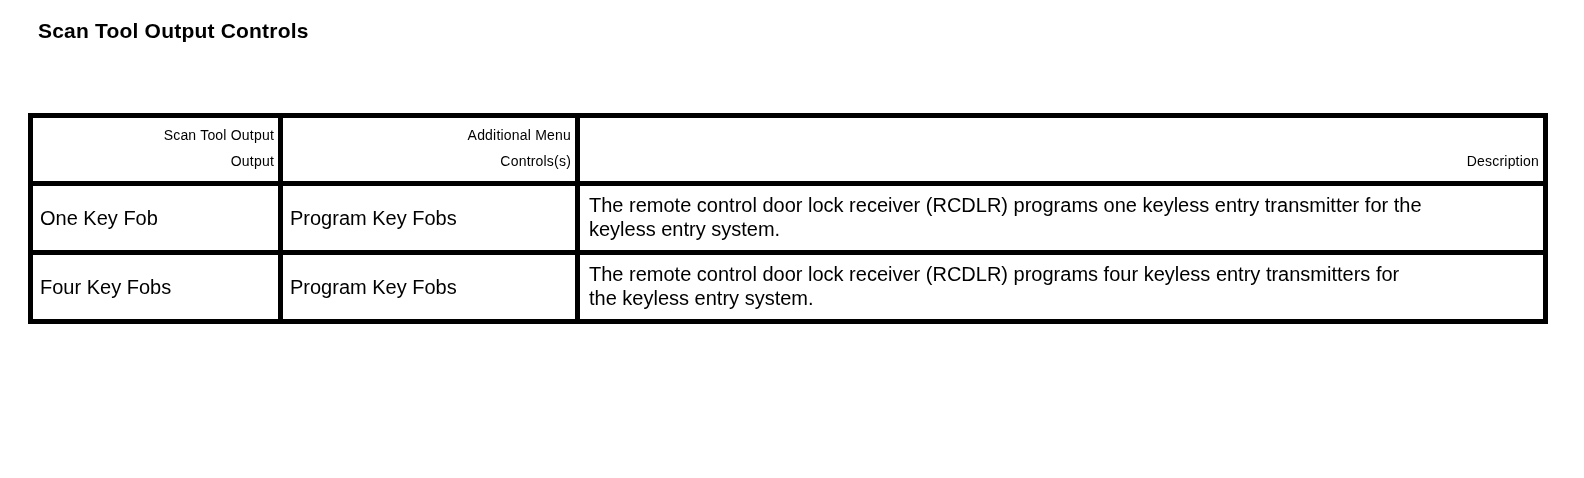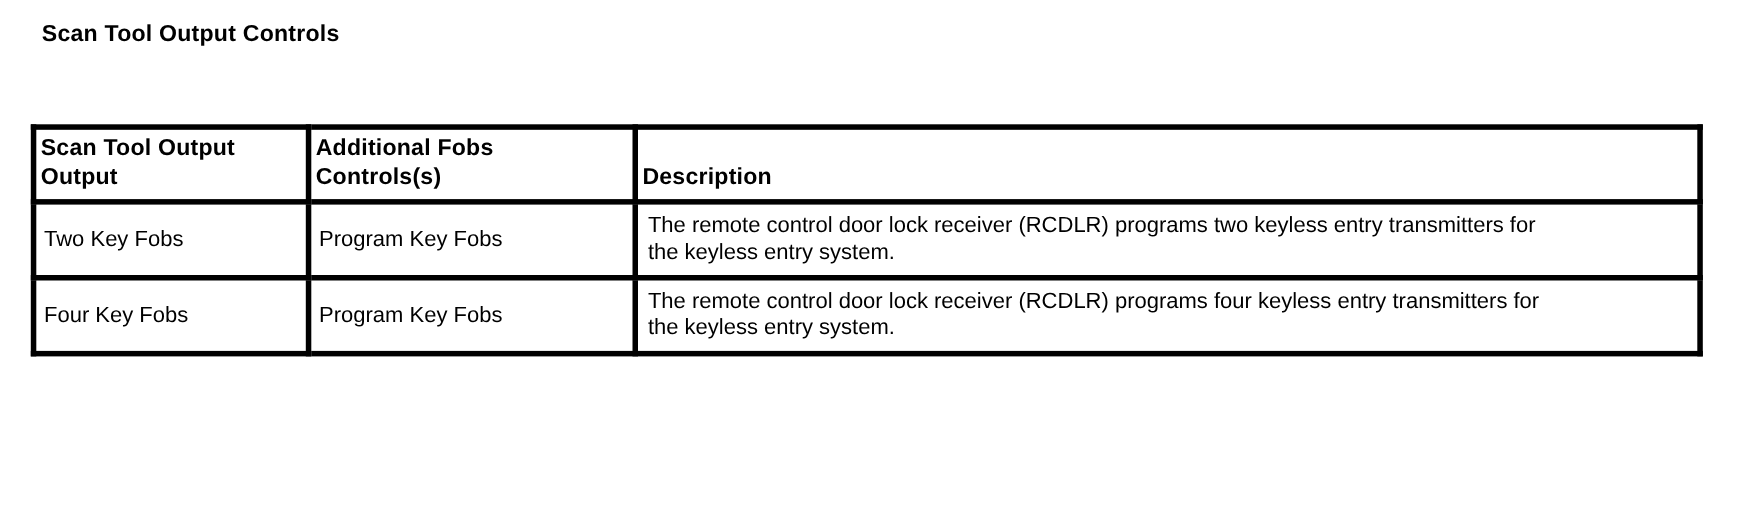--- a/index.html
+++ b/index.html
@@ -33,23 +33,23 @@
     table-layout: fixed;
   }
   .sto-table col.c1 { width: 250px; }
   .sto-table col.c2 { width: 297px; }
   .sto-table col.c3 { width: 968px; }
   .sto-table th, .sto-table td {
     border: 5px solid #000000;
     background: #ffffff;
   }
   .sto-table th {
-    font-size: 21px;
-    font-weight: bold;
-    text-align: left;
+    font-size: 14px;
+    font-weight: normal;
+    text-align: right;
     vertical-align: bottom;
     height: 67px;
     padding: 4px 4px 7px 4px;
     line-height: 26px;
     letter-spacing: 0.2px;
   }
   .sto-table td {
     height: 69px;
     font-size: 20px;
     vertical-align: middle;
@@ -79,33 +79,33 @@
         <col class="c2">
         <col class="c3">
     </colgroup>
     <thead>
       <tr>
         <th>
           <span class="hdr-line">Scan Tool Output</span>
           <span class="hdr-line">Output</span>
         </th>
         <th>
-          <span class="hdr-line">Additional Fobs</span>
+          <span class="hdr-line">Additional Menu</span>
           <span class="hdr-line">Controls(s)</span>
         </th>
         <th>
           <span class="hdr-line">Description</span>
         </th>
       </tr>
     </thead>
     <tbody>
       <tr>
-        <td class="cell-control">Two Key Fobs</td>
+        <td class="cell-control">One Key Fob</td>
         <td class="cell-menu">Program Key Fobs</td>
-        <td class="cell-desc">The remote control door lock receiver (RCDLR) programs two keyless entry transmitters for the keyless entry system.</td>
+        <td class="cell-desc">The remote control door lock receiver (RCDLR) programs one keyless entry transmitter for the keyless entry system.</td>
       </tr>
       <tr>
         <td class="cell-control">Four Key Fobs</td>
         <td class="cell-menu">Program Key Fobs</td>
         <td class="cell-desc">The remote control door lock receiver (RCDLR) programs four keyless entry transmitters for the keyless entry system.</td>
       </tr>
     </tbody>
   </table>
 
 </div>

